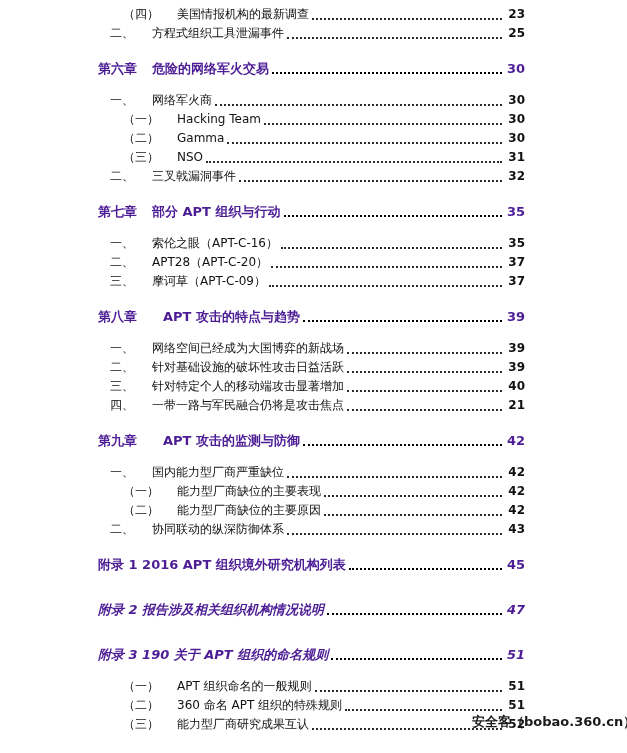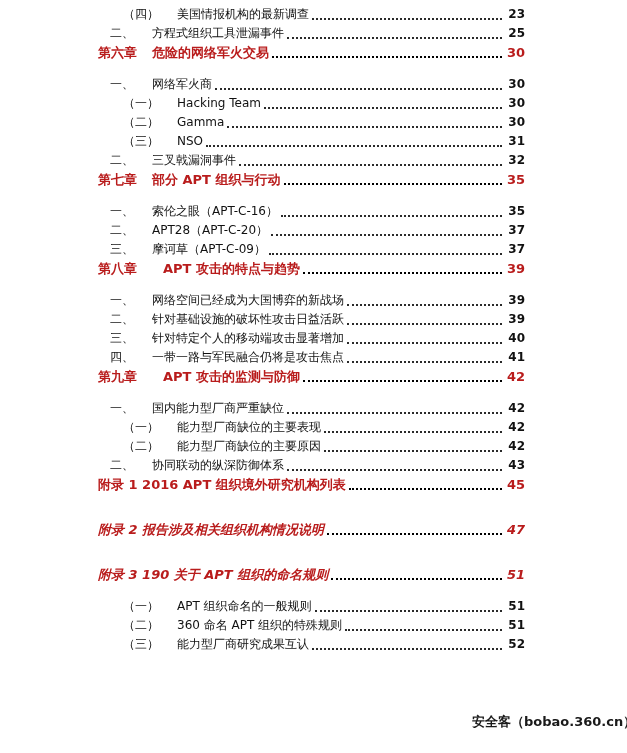--- a/index.html
+++ b/index.html
@@ -61,22 +61,22 @@
   }
   
   .row.sub1 .label { margin-left: 12px; width: 42px; }
   .row.sub2 .label { margin-left: 25px; width: 54px; }
   .row.chapter .label { width: 54px; }
   .row.chapter.wide .label { width: 65px; }
   
   .row.chapter, .row.appendix {
     font-weight: bold;
     font-size: 13px;
-    color: #b91c1c;
-    margin: 0 0 13px 0;
+    color: #4c1d95;
+    margin: 16px 0 13px 0;
     align-items: center;
   }
   .row.chapter .dots, .row.appendix .dots {
     border-bottom-color: #000000;
   }
   .row.appendix + .row.appendix {
     margin-top: 26px;
     font-style: italic;
   }
   .watermark {
@@ -203,21 +203,21 @@
     <span class="label">三、</span>
     <span class="title">针对特定个人的移动端攻击显著增加</span>
     <span class="dots"></span>
     <span class="page-num">40</span>
   </div>
 
   <div class="row sub1">
     <span class="label">四、</span>
     <span class="title">一带一路与军民融合仍将是攻击焦点</span>
     <span class="dots"></span>
-    <span class="page-num">41</span>
+    <span class="page-num">21</span>
   </div>
 
   <div class="row chapter wide">
     <span class="label">第九章</span>
     <span class="title">APT 攻击的监测与防御</span>
     <span class="dots"></span>
     <span class="page-num">42</span>
   </div>
 
   <div class="row sub1">

